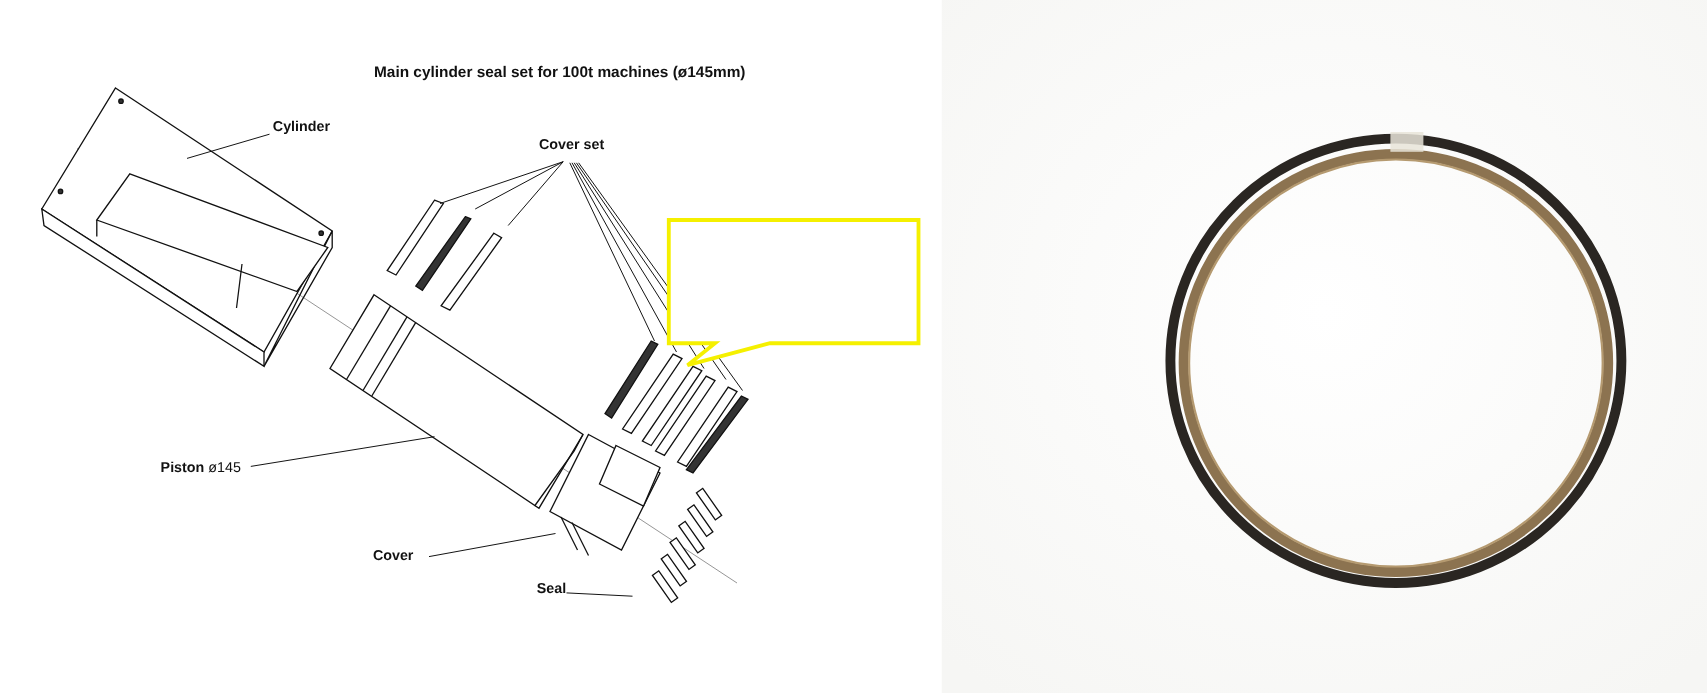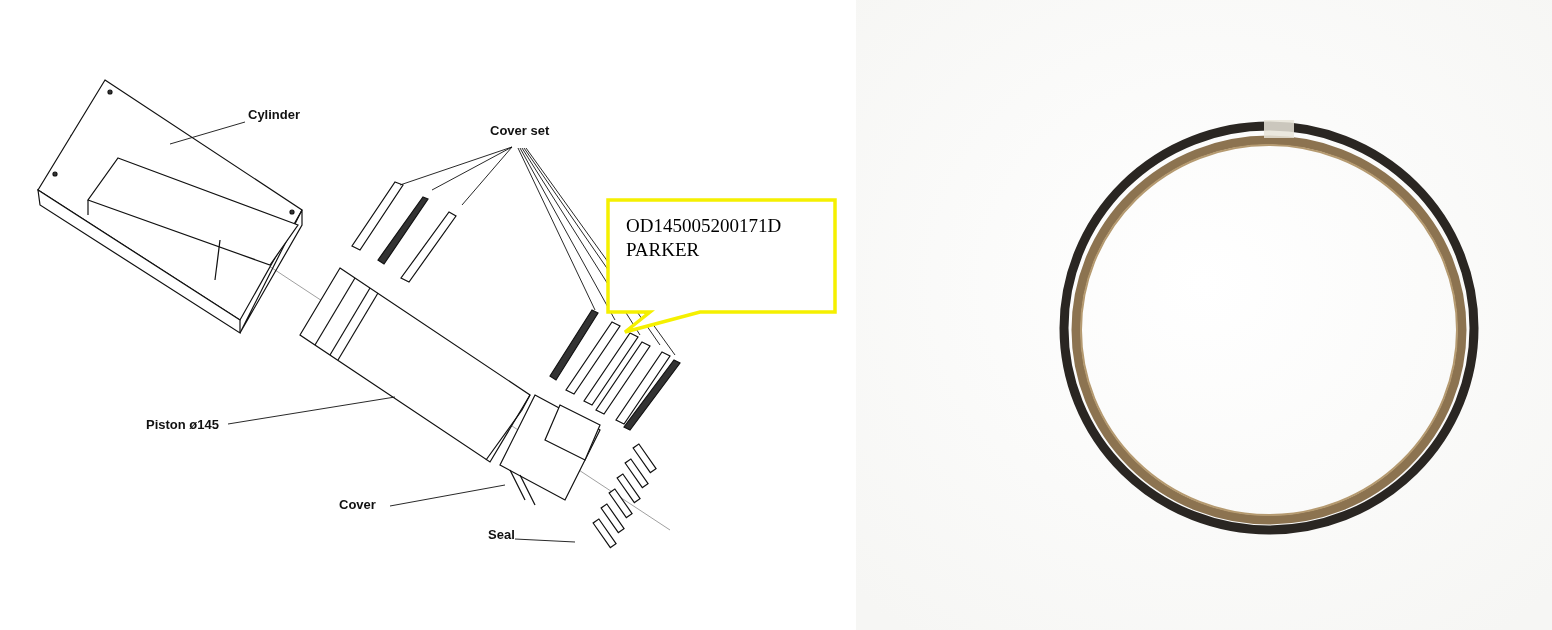--- a/index.html
+++ b/index.html
@@ -1,21 +1,21 @@
 <!DOCTYPE html>
 <html><head>
 <meta charset="utf-8">
 <style>
   html,body{margin:0;padding:0;background:#ffffff;}
   body{width:1552px;height:630px;position:relative;overflow:hidden;font-family:"DejaVu Sans",sans-serif;}
   .diagram{position:absolute;left:0;top:0;width:856px;height:630px;background:#ffffff;}
   .photo{position:absolute;left:856px;top:0;width:696px;height:630px;background:#fdfdfd;}
   .title{position:absolute;left:340px;top:57px;font-family:"Liberation Sans",sans-serif;font-weight:bold;font-size:14px;color:#111;white-space:nowrap;}
   .lbl{position:absolute;font-family:"Liberation Sans",sans-serif;font-weight:bold;font-size:13px;color:#111;white-space:nowrap;}
-  .lbl .thin{font-weight:bold;}
+  .lbl .thin{font-weight:normal;}
   .callout-text{position:absolute;left:626px;top:214px;font-family:"Liberation Serif",serif;font-size:19px;line-height:24px;color:#000;white-space:nowrap;}
   svg{position:absolute;left:0;top:0;}
 </style>
 </head>
 <body>
 
 <div class="diagram">
   <svg width="856" height="630" viewBox="0 0 856 630">
     <g fill="none" stroke="#111" stroke-width="1.2">
 
@@ -84,33 +84,30 @@
         <line x1="526" y1="148" x2="675" y2="355"></line>
         <line x1="228" y1="424" x2="395" y2="397"></line>
         <line x1="390" y1="506" x2="505" y2="485"></line>
         <line x1="515" y1="539" x2="575" y2="542"></line>
       </g>
     </g>
 
     <path d="M608,200 L835,200 L835,312 L700,312 L625,332 L650,312 L608,312 Z" fill="#ffffff" stroke="#f5f000" stroke-width="3.5"></path>
   </svg>
 
+  <div class="title">Main cylinder seal set for 100t machines (ø145mm)</div>
   <div class="lbl" style="left:248px;top:107px;">Cylinder</div>
   <div class="lbl" style="left:490px;top:123px;">Cover set</div>
   <div class="lbl" style="left:146px;top:417px;">
     <span>Piston</span>
     <span class="thin">ø145</span>
   </div>
   <div class="lbl" style="left:339px;top:497px;">Cover</div>
   <div class="lbl" style="left:488px;top:527px;">Seal</div>
 
-  <div class="callout-text">
-    <div>OD145005200171D</div>
-    <div>PARKER</div>
-  </div>
 </div>
 
 <div class="photo">
   <svg width="696" height="630" viewBox="0 0 696 630">
     <defs>
       <radialGradient id="bg" cx="50%" cy="45%" r="70%">
         <stop offset="0%" stop-color="#ffffff"></stop>
         <stop offset="100%" stop-color="#f6f6f4"></stop>
       </radialGradient>
     </defs>

